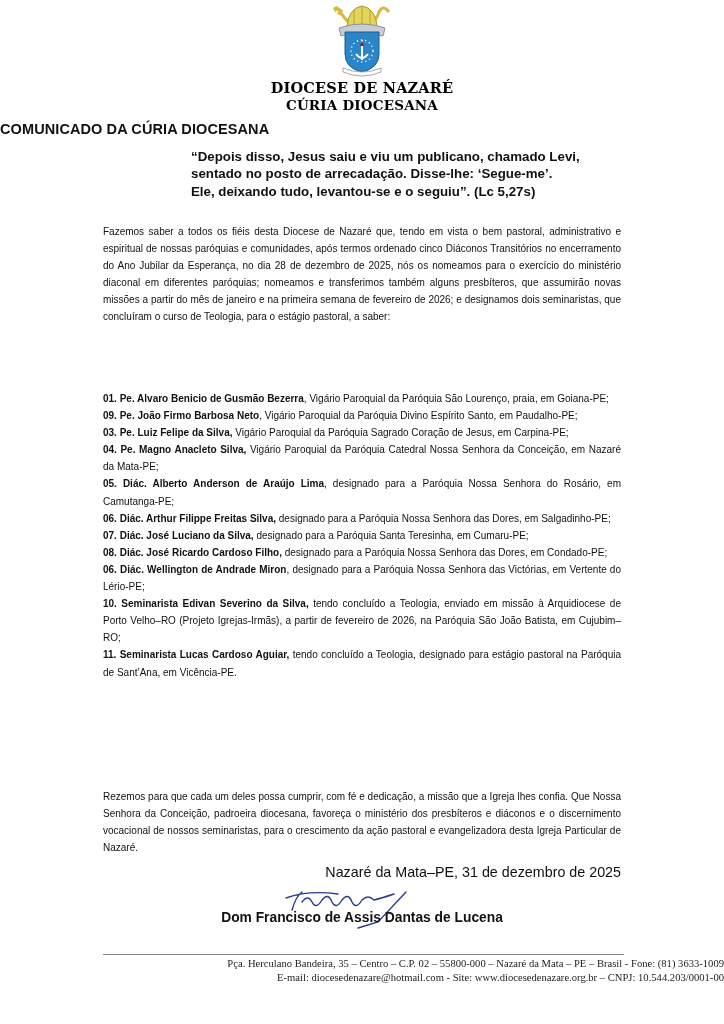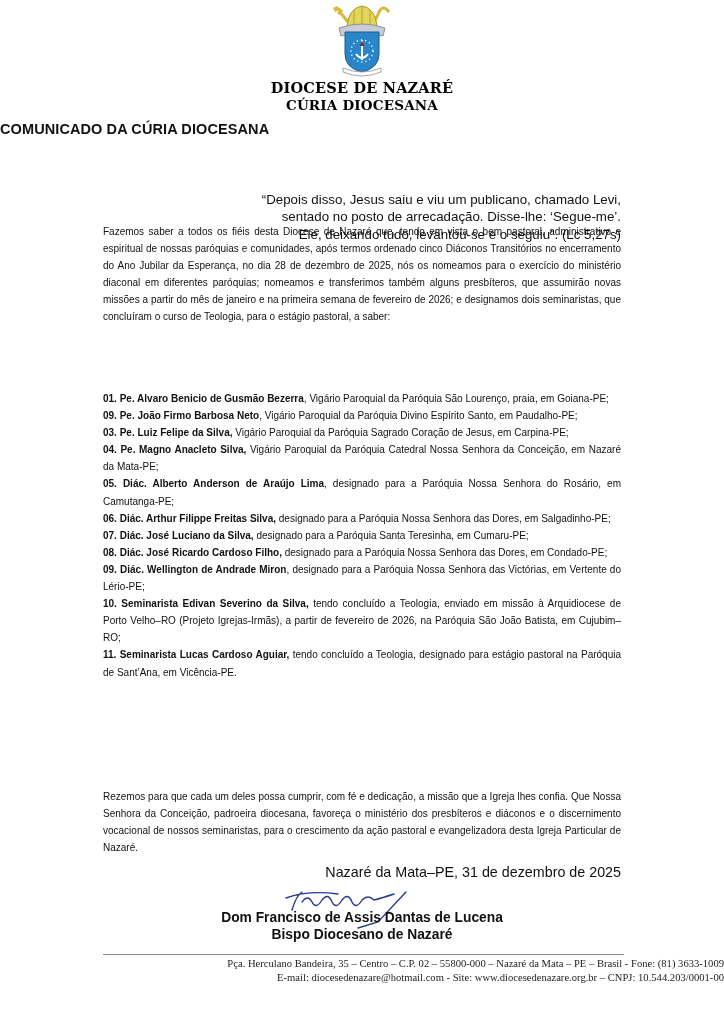--- a/index.html
+++ b/index.html
@@ -3,21 +3,21 @@
 <meta charset="utf-8">
 <style>
   html, body { margin: 0; padding: 0; background: #ffffff; }
   body { width: 724px; height: 1024px; position: relative; overflow: hidden; color: #111; font-family: "Liberation Sans", sans-serif; }
   .page { position: absolute; left: 0; top: 0; width: 724px; height: 1024px; }
   .crest { position: absolute; left: 323px; top: 2px; width: 78px; height: 76px; }
   .org { position: absolute; left: 0; width: 724px; text-align: center; font-family: "DejaVu Serif", "Liberation Serif", serif; font-weight: bold; color: #000; }
   .org.line1 { top: 79px; font-size: 14.5px; letter-spacing: 0.2px; }
   .org.line2 { top: 97px; font-size: 13.5px; letter-spacing: 0.2px; }
   .title { position: absolute; left: 0; width: 724px; top: 121px; text-align: left; font-size: 14.5px; font-weight: bold; letter-spacing: 0.1px; }
-  .epigraph { position: absolute; right: 103px; top: 148px; width: 430px; text-align: right; font-size: 13.3px; font-weight: normal; line-height: 17.3px; margin-top: 43px; }
+  .epigraph { position: absolute; right: 103px; top: 148px; width: 430px; font-size: 13.3px; font-weight: bold; line-height: 17.3px; }
   .body-text { position: absolute; left: 103px; width: 518px; font-size: 10px; line-height: 17.1px; text-align: justify; margin-top: 16px; }
   .intro { top: 207px; }
   .list { top: 374px; }
   .list p { margin: 0; }
   .closing { top: 772px; }
   .body-text b { font-weight: bold; }
   .dateline { position: absolute; right: 103px; top: 864px; font-size: 14.3px; margin-left: 34px; }
   .signature { position: absolute; left: 278px; top: 888px; width: 170px; height: 42px; }
   .signer { position: absolute; left: 0; width: 724px; text-align: center; font-weight: bold; font-size: 13.8px; line-height: 16.5px; }
   .signer.name { top: 910px; }
@@ -67,33 +67,32 @@
 
   <div class="body-text list">
     <p><b>01. Pe. Alvaro Benicio de Gusmão Bezerra</b><span>, Vigário Paroquial da Paróquia São Lourenço, praia, em Goiana-PE;</span></p>
     <p><b>09. Pe. João Firmo Barbosa Neto</b><span>, Vigário Paroquial da Paróquia Divino Espírito Santo, em Paudalho-PE;</span></p>
     <p><b>03. Pe. Luiz Felipe da Silva,</b><span> Vigário Paroquial da Paróquia Sagrado Coração de Jesus, em Carpina-PE;</span></p>
     <p><b>04. Pe. Magno Anacleto Silva,</b><span> Vigário Paroquial da Paróquia Catedral Nossa Senhora da Conceição, em Nazaré da Mata-PE;</span></p>
     <p><b>05. Diác. Alberto Anderson de Araújo Lima</b><span>, designado para a Paróquia Nossa Senhora do Rosário, em Camutanga-PE;</span></p>
     <p><b>06. Diác. Arthur Filippe Freitas Silva,</b><span> designado para a Paróquia Nossa Senhora das Dores, em Salgadinho-PE;</span></p>
     <p><b>07. Diác. José Luciano da Silva,</b><span> designado para a Paróquia Santa Teresinha, em Cumaru-PE;</span></p>
     <p><b>08. Diác. José Ricardo Cardoso Filho,</b><span> designado para a Paróquia Nossa Senhora das Dores, em Condado-PE;</span></p>
-    <p><b>09. Diác. Wellington de Andrade Miron</b><span>, designado para a Paróquia Nossa Senhora das Victórias, em Vertente do Lério-PE;</span></p>
+    <p><b>06. Diác. Wellington de Andrade Miron</b><span>, designado para a Paróquia Nossa Senhora das Victórias, em Vertente do Lério-PE;</span></p>
     <p><b>10. Seminarista Edivan Severino da Silva,</b><span> tendo concluído a Teologia, enviado em missão à Arquidiocese de Porto Velho–RO (Projeto Igrejas-Irmãs), a partir de fevereiro de 2026, na Paróquia São João Batista, em Cujubim–RO;</span></p>
     <p><b>11. Seminarista Lucas Cardoso Aguiar,</b><span> tendo concluído a Teologia, designado para estágio pastoral na Paróquia de Sant’Ana, em Vicência-PE.</span></p>
   </div>
 
   <div class="body-text closing">Rezemos para que cada um deles possa cumprir, com fé e dedicação, a missão que a Igreja lhes confia. Que Nossa Senhora da Conceição, padroeira diocesana, favoreça o ministério dos presbíteros e diáconos e o discernimento vocacional de nossos seminaristas, para o crescimento da ação pastoral e evangelizadora desta Igreja Particular de Nazaré.</div>
 
   <div class="dateline">Nazaré da Mata–PE, 31 de dezembro de 2025</div>
 
   <svg class="signature" viewBox="0 0 170 42">
     <path d="M8 10 Q30 2 60 6 M14 22 Q18 8 24 4 M24 14 q6 -8 10 0 q4 8 10 -2 q6 -8 10 2 q4 8 10 -2 q6 -8 10 2 q4 8 10 -2 q6 -6 12 0 q8 -2 20 -6 M128 4 L100 34 L80 40" stroke="#2b3a8f" stroke-width="1.4" fill="none" stroke-linecap="round"></path>
   </svg>
 
   <div class="signer name">Dom Francisco de Assis Dantas de Lucena</div>
-  <div class="signer role">Bispo Diocesano de Nazaré</div>
 
   <div class="rule"></div>
   <div class="footer l1">Pça. Herculano Bandeira, 35 – Centro – C.P. 02 – 55800-000 – Nazaré da Mata – PE – Brasil - Fone: (81) 3633-1009</div>
   <div class="footer l2">E-mail: diocesedenazare@hotmail.com - Site: www.diocesedenazare.org.br – CNPJ: 10.544.203/0001-00</div>
 
 </div>
 
 </body></html>

